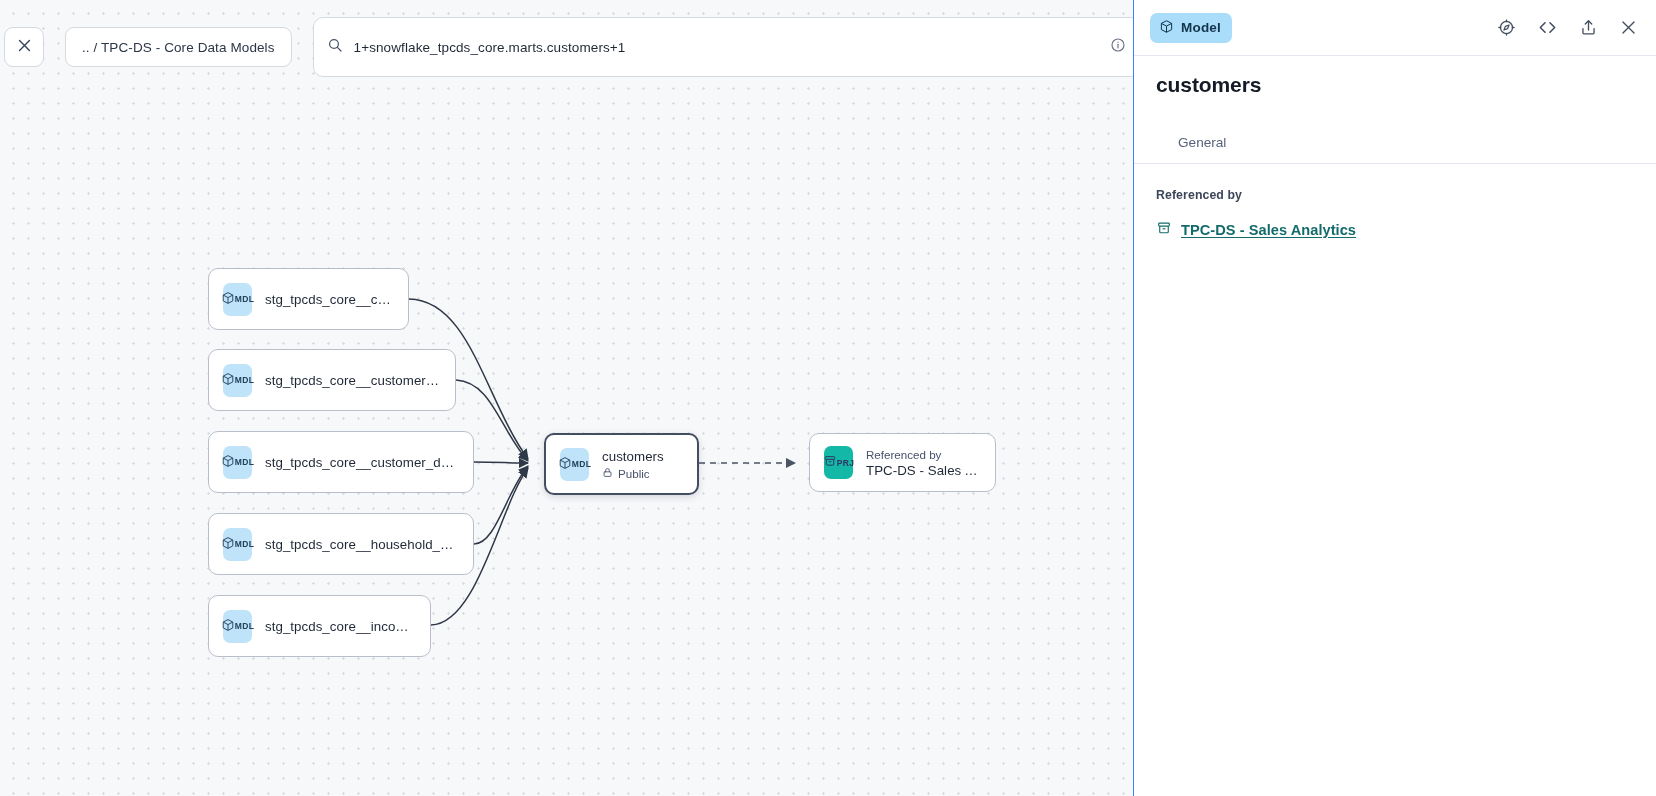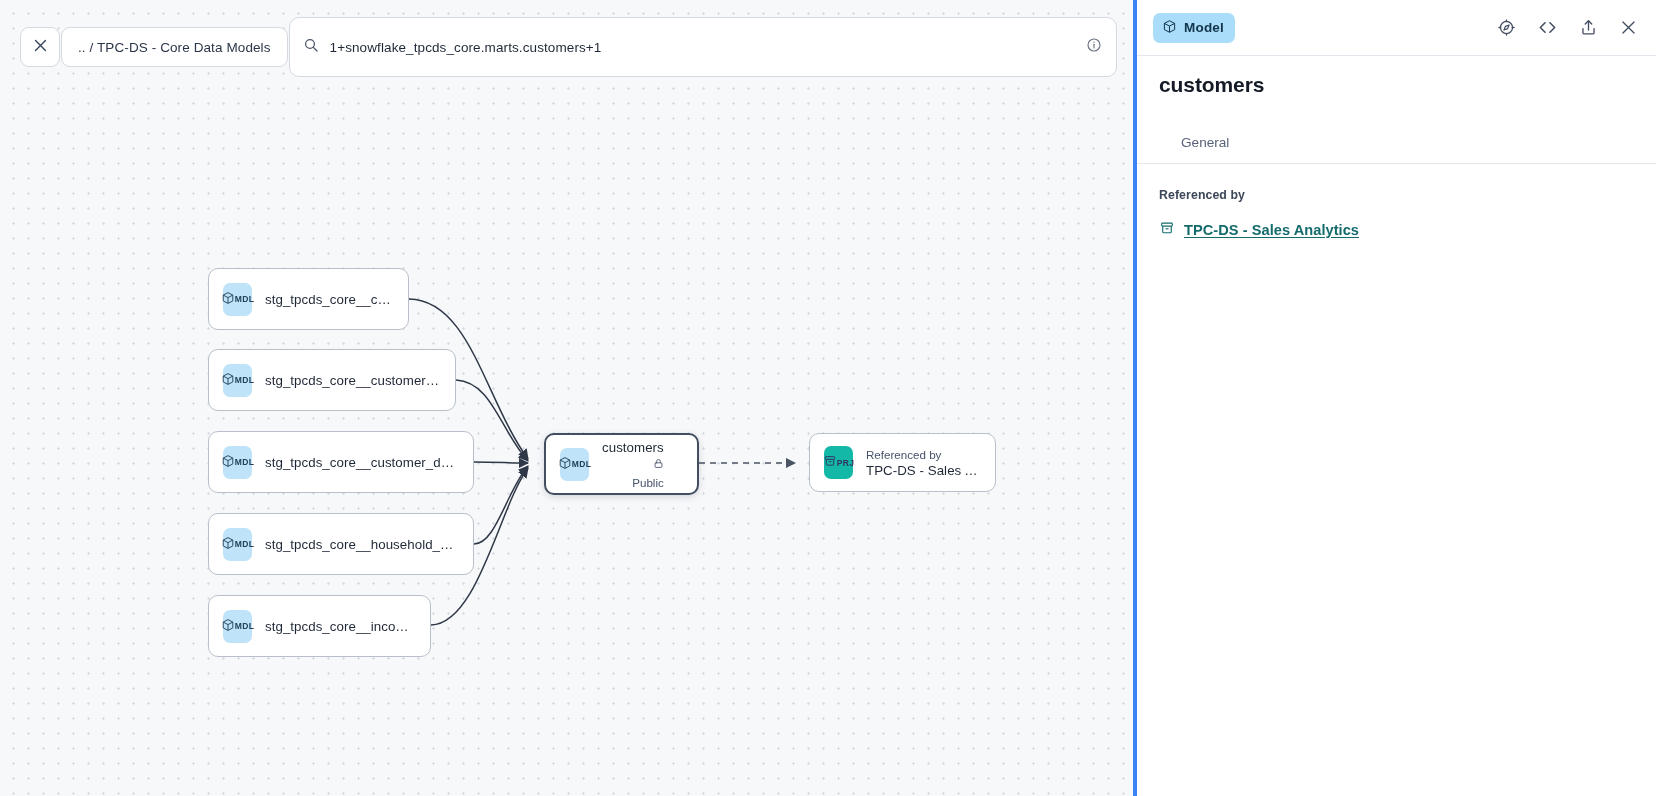--- a/index.html
+++ b/index.html
@@ -24,24 +24,24 @@
     background-image: radial-gradient(#d9dce3 1.1px, transparent 1.2px);
     background-size: 15px 15px;
     background-position: 6px 6px;
     flex: 0 0 1133px;
     overflow: hidden;
   }
 
   
   .toolbar {
     position: absolute;
-    top: 17px; left: 20px;
-    display: flex;
-    align-items: center;
-    gap: 1px;
+    top: 17px; left: 4px;
+    display: flex;
+    align-items: center;
+    gap: 21px;
     z-index: 6;
   }
   .tb-btn {
     height: 40px;
     background: #ffffff;
     border: 1px solid #d5d9e0;
     border-radius: 9px;
     display: flex;
     align-items: center;
     justify-content: center;
@@ -114,41 +114,40 @@
   .node-title {
     font-size: 13.3px;
     color: #1f2836;
     white-space: nowrap;
     overflow: hidden;
     text-overflow: ellipsis;
     letter-spacing: .05px;
   }
   .node-sub {
     display: flex;
-    align-items: flex-end;
+    align-items: center;
     gap: 5px;
     font-size: 11.6px;
     color: #46526a;
     margin-top: 3px;
     white-space: nowrap;
-    flex-direction: column;
   }
   .node-eyebrow {
     font-size: 11.6px;
     color: #46526a;
     white-space: nowrap;
     margin-bottom: 2px;
   }
 
   
   .panel {
     flex: 1 1 auto;
     height: 796px;
     background: #ffffff;
-    border-left: 4px solid #3b82f6;
+    border-left: 1px solid #3b82f6;
     position: relative;
   }
   .panel-top {
     height: 55px;
     display: flex;
     align-items: center;
     padding: 0 18px 0 16px;
     gap: 10px;
   }
   .type-chip {

